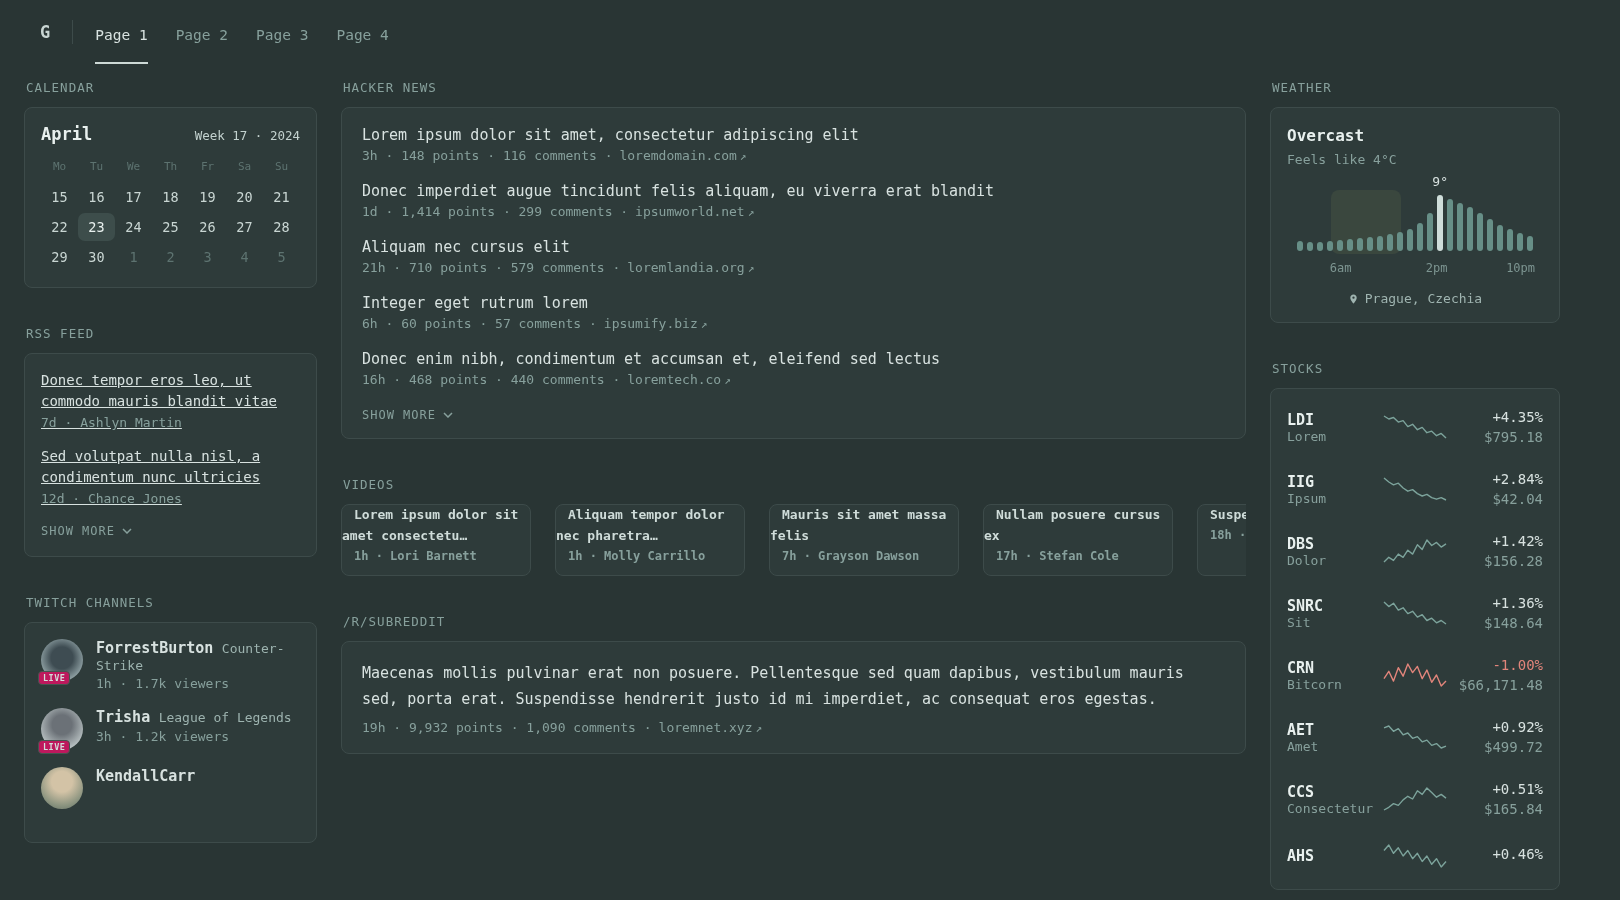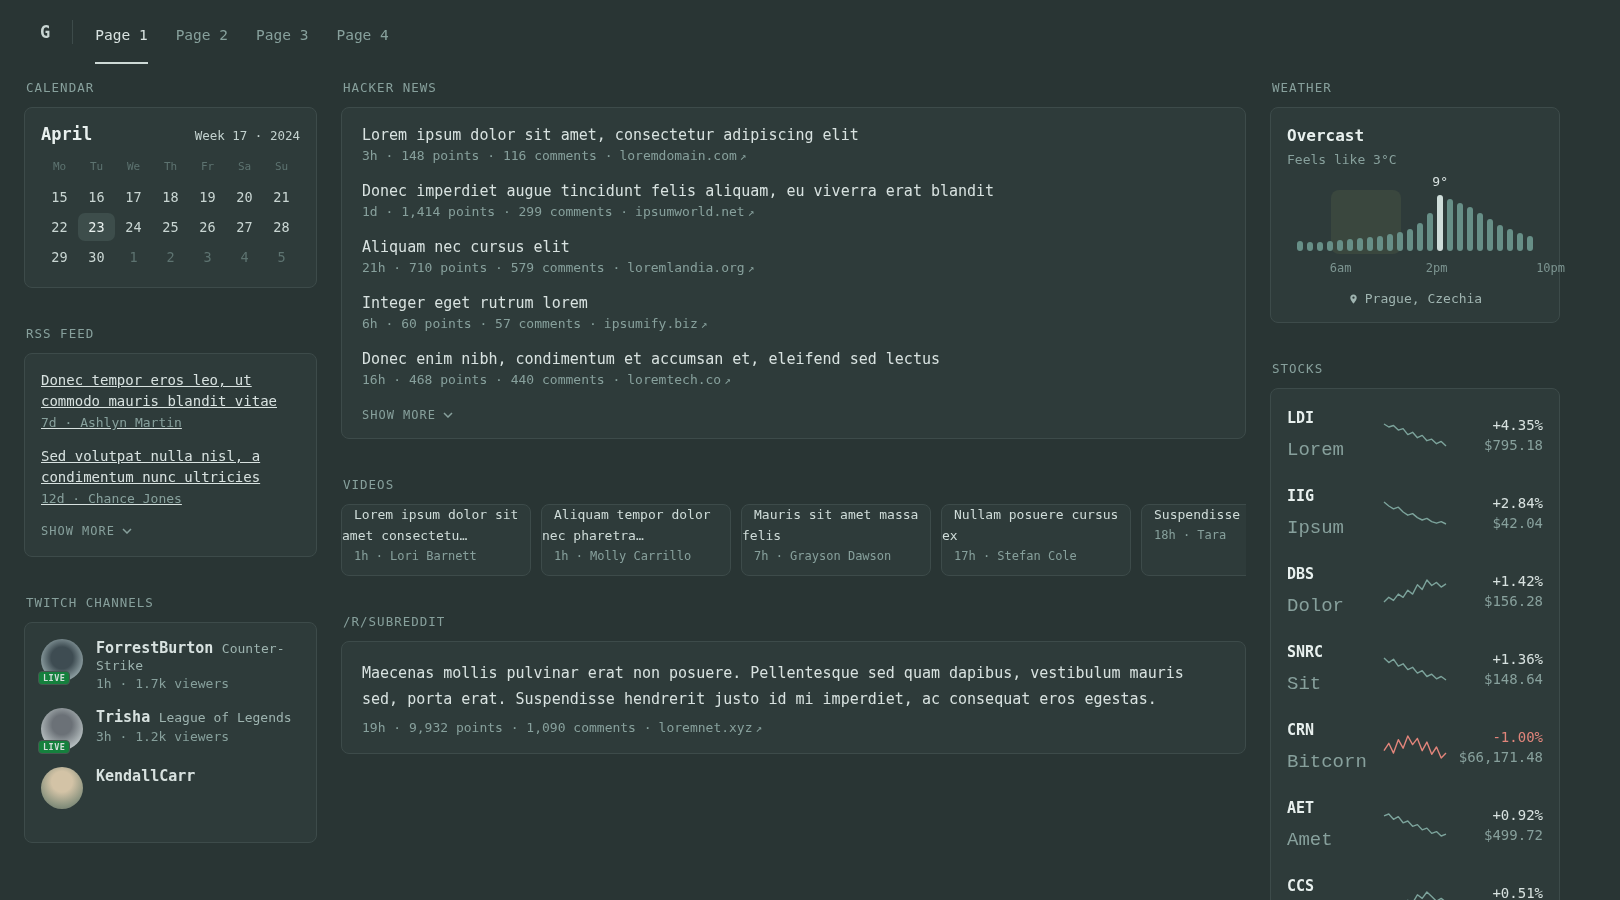--- a/index.html
+++ b/index.html
@@ -54,38 +54,38 @@
   .rss-title{font-size:14px; line-height:1.5; color:var(--text);}
   .rss-meta{font-size:13px; color:var(--muted); margin-top:3px;}
 
   
   .tw-row{display:flex; gap:13px; margin-bottom:17px; align-items:flex-start;}
   .tw-avatar-wrap{position:relative; flex:none;}
   .tw-avatar{width:42px; height:42px; border-radius:50%;}
   .av1{background:radial-gradient(circle at 50% 45%, #3e4c52 0 35%, #93a5a8 75%);}
   .av2{background:radial-gradient(circle at 50% 40%, #6b7177 0 30%, #b9c2c3 75%);}
   .av3{background:radial-gradient(circle at 50% 35%, #d3c3a6 0 30%, #8a937f 70%, #5d6a60 100%);}
-  .live-badge{position:absolute; left:-3px; bottom:-4px; background:#15803d; border:1px solid #46554f;
+  .live-badge{position:absolute; left:-3px; bottom:-4px; background:#be185d; border:1px solid #46554f;
               border-radius:4px; font-size:8.5px; font-weight:bold; letter-spacing:.5px; color:#d3dedb; padding:1px 4px;}
   .live-badge:empty{display:none;}
   .tw-name{font-size:15px; font-weight:bold; color:var(--text);}
   .tw-game{font-size:13px; color:#9db3af; margin-top:3px;}
   .tw-meta{font-size:13px; color:var(--muted); margin-top:3px;}
   .tw-game:empty,.tw-meta:empty{display:none;}
 
   
   .hn-card{padding:18px 20px 14px;}
   .hn-item{margin-bottom:19px;}
   .hn-title{display:block; font-size:15px; color:var(--text);}
   .hn-meta{font-size:13px; color:var(--muted); margin-top:4px;}
   .hn-src{margin-left:7px;}
   .ext{font-size:11px; margin-left:3px;}
 
   
-  .videos-row{display:flex; gap:10px; overflow:hidden;}
+  .videos-row{display:flex; gap:24px; overflow:hidden;font-weight:bold;}
   .video-card{width:190px; flex:none; background:var(--card); border:1px solid var(--border); border-radius:8px; overflow:hidden;}
   .thumb{height:107px; width:100%;}
   .t1{background:
       linear-gradient(#49555d,#49555d) left top/32% 36% no-repeat,
       linear-gradient(#3f4a52,#3f4a52) right top/32% 36% no-repeat,
       linear-gradient(#566069,#566069) left bottom/32% 36% no-repeat,
       linear-gradient(#2f3a41,#2f3a41) right bottom/32% 36% no-repeat,
       linear-gradient(180deg,#e8f0f4,#b9c9d2);}
   .t2{background:linear-gradient(115deg,#9b8d74 0%,#c3b296 35%,#8a7a60 55%,#55483a 80%,#3a322a 100%);}
   .t3{background:radial-gradient(ellipse at 50% 78%, rgba(232,241,237,.8), transparent 55%),
@@ -105,31 +105,31 @@
   .wx-cond{font-size:16px; font-weight:bold; color:var(--bright);}
   .wx-feels{font-size:13px; color:var(--muted); margin-top:7px;}
   .wx-chart{position:relative; height:56px; margin:28px 8px 0;}
   .wx-highlight{position:absolute; left:15%; width:29%; top:-5px; bottom:-3px; background:#3a473e; border-radius:8px;}
   .wx-bars{position:absolute; inset:0; display:flex; align-items:flex-end;}
   .wx-bar{flex:1; margin:0 2px; min-width:3px; border-radius:3px; background:var(--bar); position:relative; z-index:1;}
   .wx-bar.peak{background:var(--bar-hi);}
   .wx-peak-label{position:absolute; top:-21px; left:60.5%; transform:translateX(-50%); font-size:13px; color:var(--text); z-index:2;}
   .wx-times{position:relative; height:14px; margin:10px 8px 0; font-size:12px; color:#7d9591;}
   .wx-times span{position:absolute; transform:translateX(-50%);}
-  .wx-t0{left:19%;} .wx-t1{left:59%;} .wx-t2{left:94%;margin-left:30px;}
+  .wx-t0{left:19%;} .wx-t1{left:59%;} .wx-t2{left:94%;}
   .wx-loc{display:flex; justify-content:center; align-items:center; gap:6px; margin-top:16px;
           font-size:13px; color:#9fb4b0;}
   .wx-loc svg{fill:#9fb4b0;}
 
   
   .stocks-card{padding:7px 16px;}
   .stock-row{display:flex; align-items:center; padding:13px 0;}
   .stock-id{flex:1; min-width:0;}
   .stock-sym{font-size:15px; font-weight:bold; color:var(--bright);}
-  .stock-name{font-size:19px; color:var(--muted); margin-top:12px;font-family:Liberation Mono, monospace;}
+  .stock-name{font-size:13px; color:var(--muted); margin-top:0;}
   .spark{width:66px; height:26px; flex:none; color:var(--spark);}
   .stock-vals{flex:1; text-align:right;}
   .stock-change{font-size:14px; color:var(--text);}
   .stock-price{font-size:14px; color:var(--muted); margin-top:4px;}
   .stock-row.neg .stock-change{color:var(--neg);}
   .stock-row.neg .spark{color:var(--neg);}
 </style>
 </head>
 <body>
 
@@ -338,21 +338,21 @@
       </div>
     </div>
   </section>
 
   <section class="col col-right">
 
     <div class="widget">
       <div class="widget-title">WEATHER</div>
       <div class="card wx-card">
         <div class="wx-cond">Overcast</div>
-        <div class="wx-feels">Feels like 3°C</div>
+        <div class="wx-feels">Feels like 4°C</div>
         <div class="wx-chart">
           <div class="wx-highlight"></div>
           <span class="wx-peak-label">9°</span>
           <div class="wx-bars">
               <div class="wx-bar" style="height: 18%;"></div>
               <div class="wx-bar" style="height: 16%;"></div>
               <div class="wx-bar" style="height: 16%;"></div>
               <div class="wx-bar" style="height: 18%;"></div>
               <div class="wx-bar" style="height: 20%;"></div>
               <div class="wx-bar" style="height: 21%;"></div>

